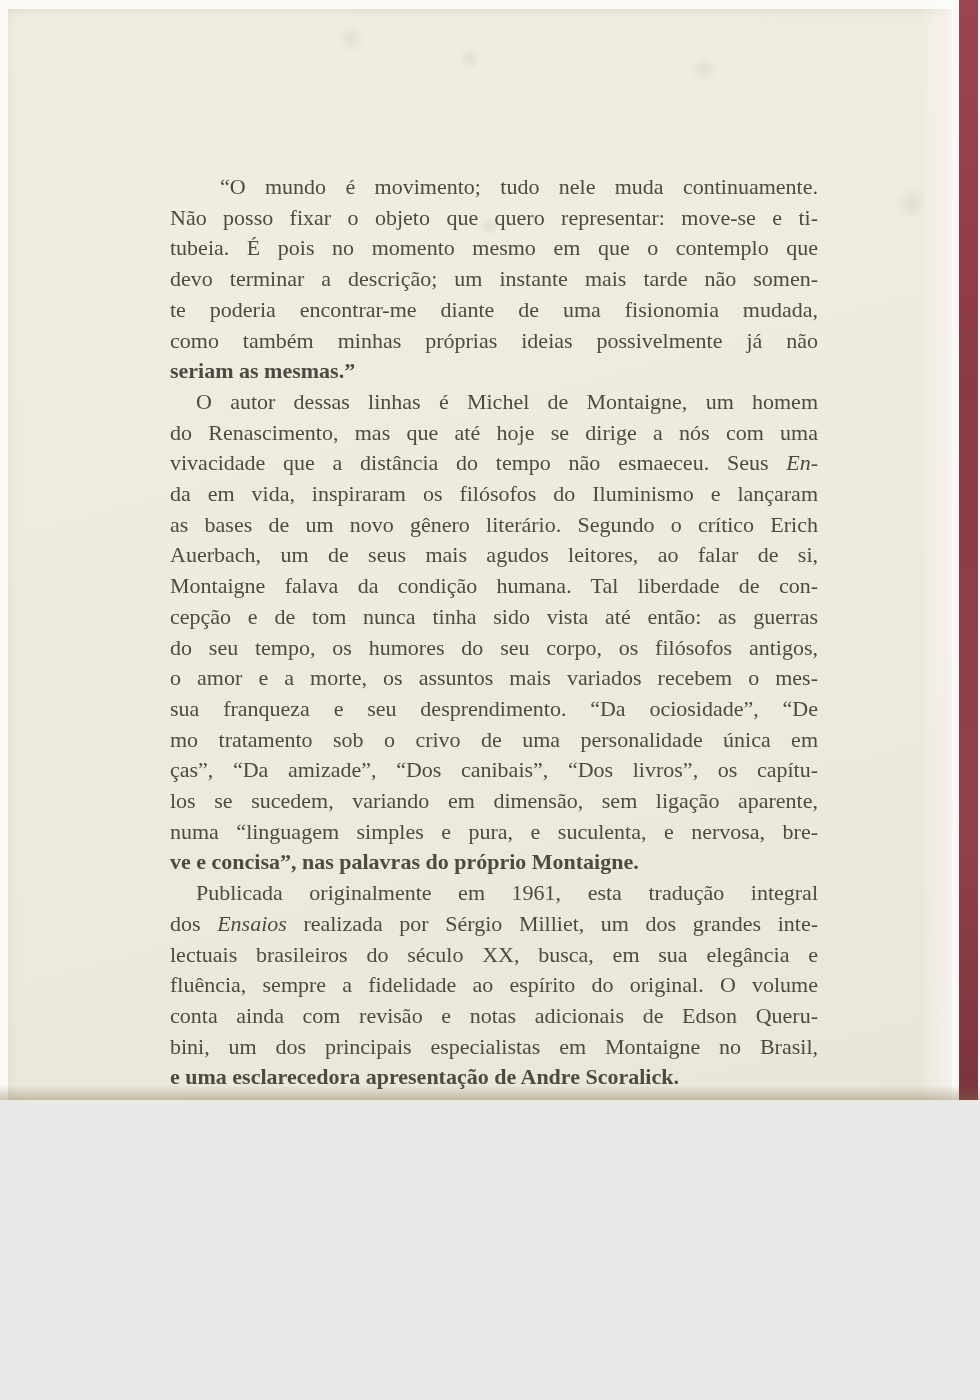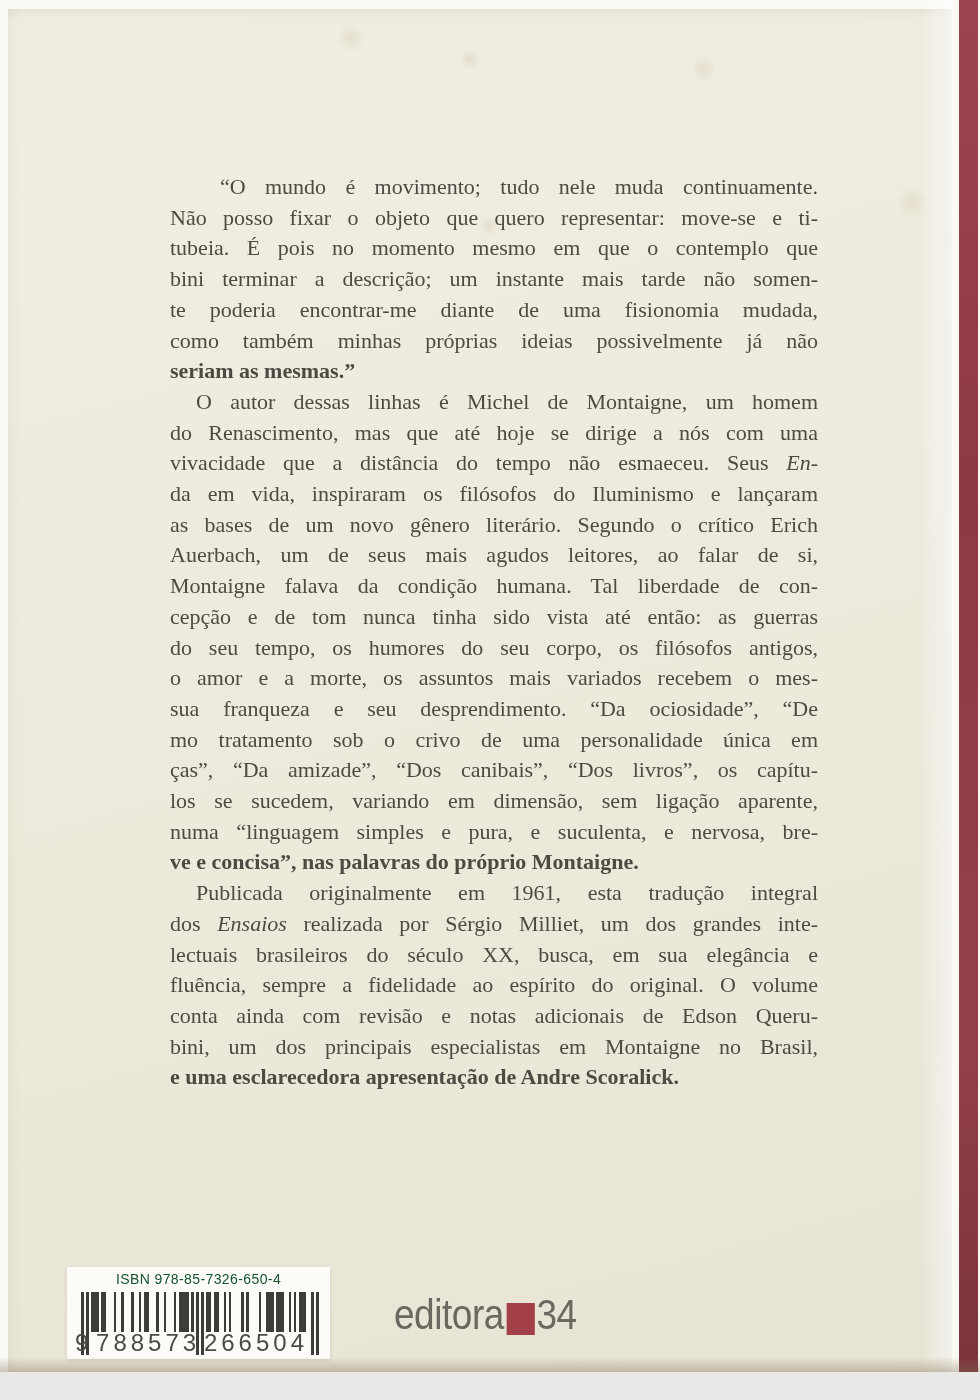--- a/index.html
+++ b/index.html
@@ -1,17 +1,17 @@
 <!DOCTYPE html>
 <html style="--paper: #edeadc; --ink: #4e4a42; --spine-red: #9c454e; --logo-square: #a33f47;"><head>
 <meta charset="utf-8">
 <style>
   html,body { margin:0; padding:0; background:#e8e8e6; }
   .scene {
-    position:relative; width:980px; height:1372px;
+    position:relative; width:980px; height:1100px;
     background:#faf9f4; overflow:hidden;
     font-family:"Liberation Sans", sans-serif;
   }
   
   .page {
     position:absolute; left:8px; top:9px; width:944px; height:1391px;
     background:linear-gradient(165deg, #f0eee2 0%, #edeadc 55%, #e7e3d4 100%);
     box-shadow:
       inset 0 -18px 24px -14px rgba(110,95,70,.40),
       inset -16px 0 22px -16px rgba(125,110,85,.22),
@@ -91,21 +91,21 @@
   <div class="stain" style="left:338px; top:22px;  width:26px; height:32px;"></div>
   <div class="stain" style="left:460px; top:46px;  width:20px; height:26px;"></div>
   <div class="stain" style="left:692px; top:54px;  width:24px; height:30px;"></div>
   <div class="stain" style="left:898px; top:185px; width:28px; height:36px;"></div>
   <div class="stain" style="left:480px; top:215px; width:18px; height:22px;"></div>
 
   <div class="blurb">
       <div class="line indent-lg"><span>“O mundo é movimento; tudo nele muda continuamente.</span></div>
       <div class="line"><span>Não posso fixar o objeto que quero representar: move-se e ti-</span></div>
       <div class="line"><span>tubeia. É pois no momento mesmo em que o contemplo que</span></div>
-      <div class="line"><span>bini terminar a descrição; um instante mais tarde não somen-</span></div>
+      <div class="line"><span>devo terminar a descrição; um instante mais tarde não somen-</span></div>
       <div class="line"><span>te poderia encontrar-me diante de uma fisionomia mudada,</span></div>
       <div class="line"><span>como também minhas próprias ideias possivelmente já não</span></div>
       <div class="line last"><span>seriam as mesmas.”</span></div>
       <div class="line indent"><span>O autor dessas linhas é Michel de Montaigne, um homem</span></div>
       <div class="line"><span>do Renascimento, mas que até hoje se dirige a nós com uma</span></div>
       <div class="line"><span>vivacidade que a distância do tempo não esmaeceu. Seus </span><span class="it">En-</span></div>
       <div class="line"><span>da em vida, inspiraram os filósofos do Iluminismo e lançaram</span></div>
       <div class="line"><span>as bases de um novo gênero literário. Segundo o crítico Erich</span></div>
       <div class="line"><span>Auerbach, um de seus mais agudos leitores, ao falar de si,</span></div>
       <div class="line"><span>Montaigne falava da condição humana. Tal liberdade de con-</span></div>

